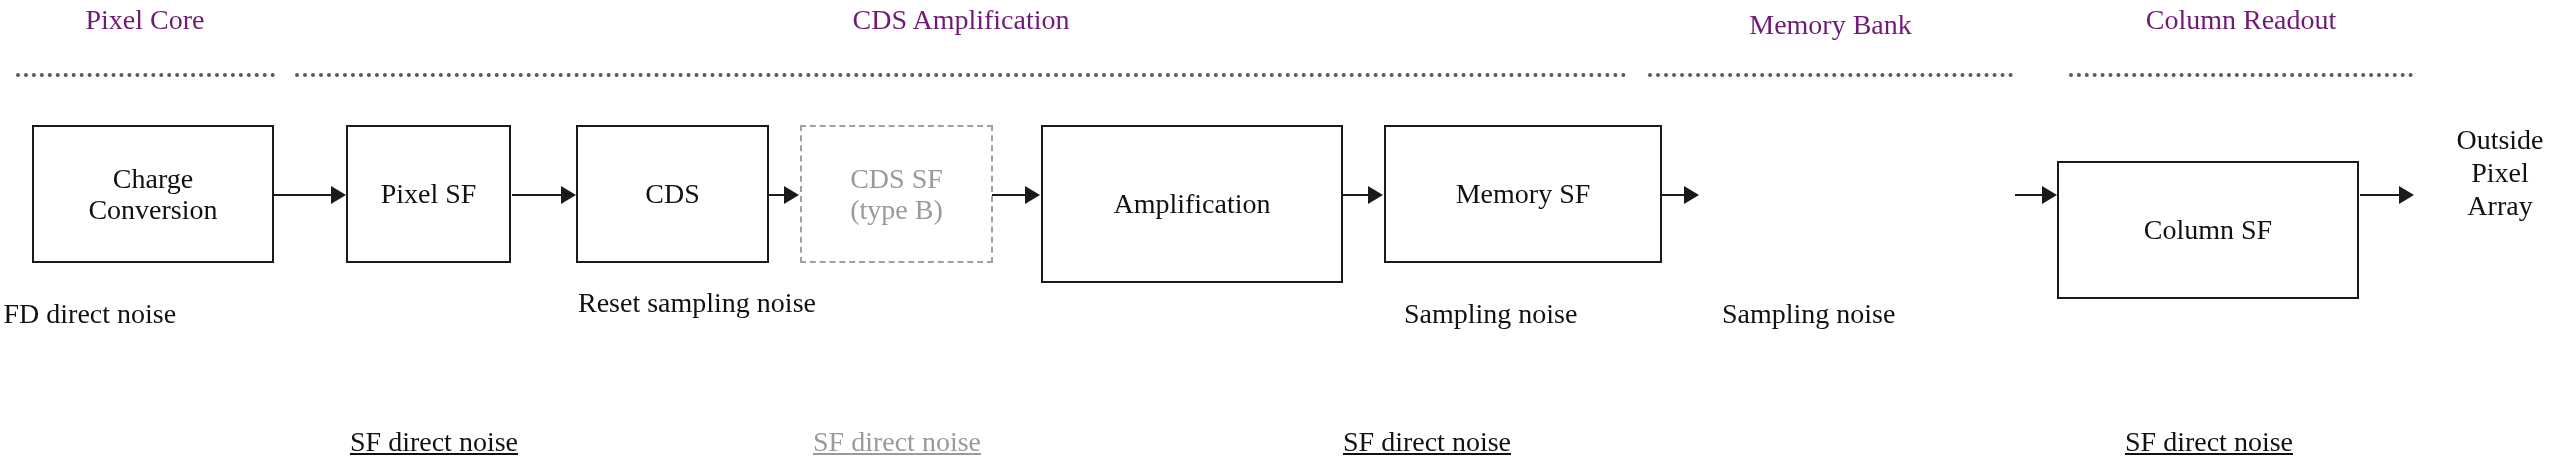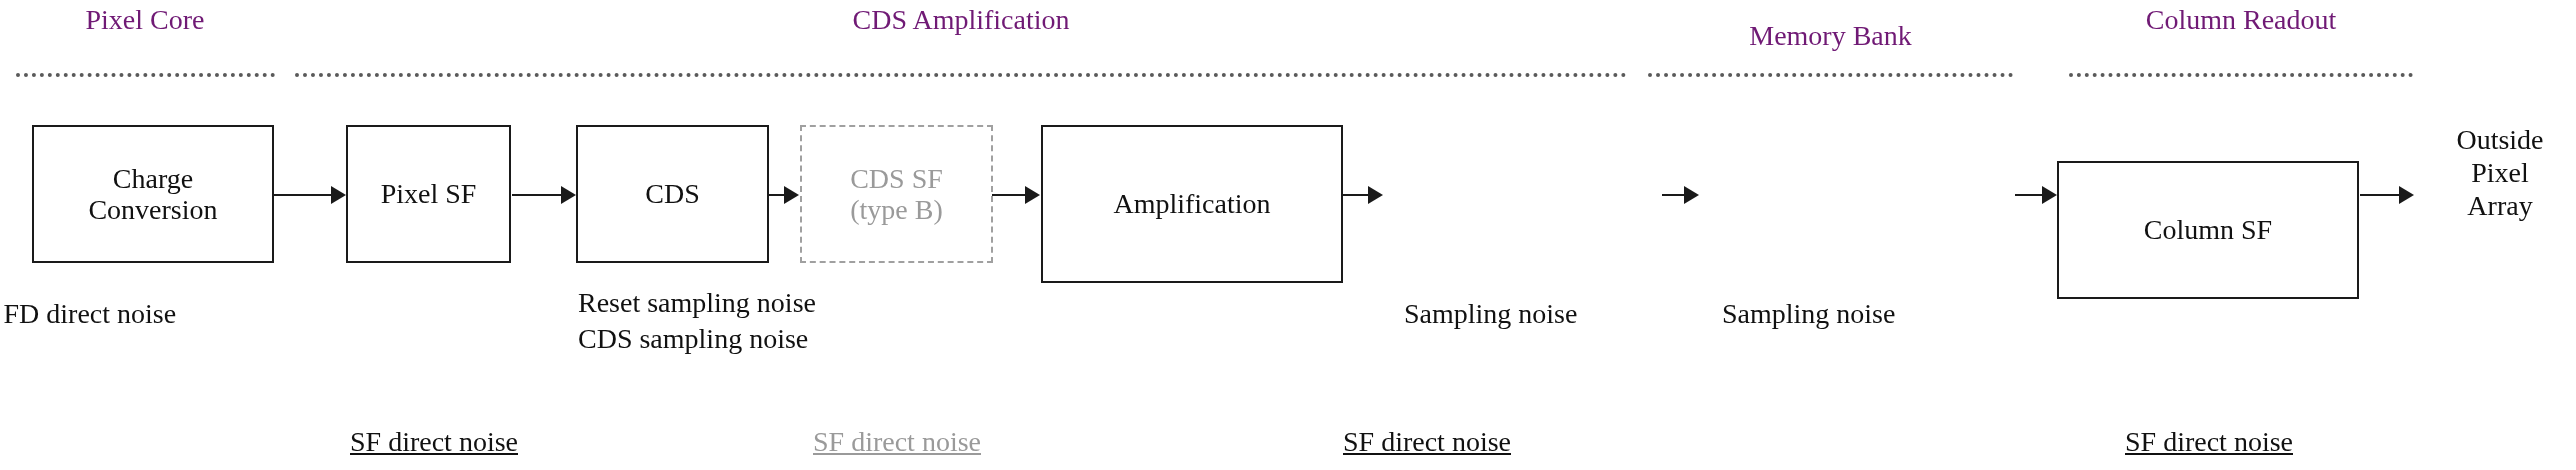--- a/index.html
+++ b/index.html
@@ -95,21 +95,21 @@
 <body>
 
 <div id="canvas">
 
   <div class="section-title" style="left:15.5px; top:5.6px; width:259px;">Pixel Core</div>
   <div class="section-rule" style="left:15.5px; top:73px; width:259px;"></div>
 
   <div class="section-title" style="left:295px; top:5.6px; width:1332px;">CDS Amplification</div>
   <div class="section-rule" style="left:295px; top:73px; width:1332px;"></div>
 
-  <div class="section-title" style="left:1648px; top:22px; width:365px;">Memory Bank</div>
+  <div class="section-title" style="left:1648px; top:11px; width:365px;">Memory Bank</div>
   <div class="section-rule" style="left:1648px; top:73px; width:365px;"></div>
 
   <div class="section-title" style="left:2069px; top:5.6px; width:344px;">Column Readout</div>
   <div class="section-rule" style="left:2069px; top:73px; width:344px;"></div>
 
   <div class="block" style="left:32px; top:125px; width:242px; height:138px;">
     <span class="block-label">Charge<br>Conversion</span>
   </div>
 
   <div class="block" style="left:346px; top:125px; width:165px; height:138px;">
@@ -121,20 +121,23 @@
   </div>
 
   <div class="block ghost" style="left:800px; top:125px; width:193px; height:138px;">
     <span class="block-label">CDS SF<br>(type B)</span>
   </div>
 
   <div class="block" style="left:1041px; top:125px; width:302px; height:158px;">
     <span class="block-label">Amplification</span>
   </div>
 
+  <div class="block" style="left:1384px; top:125px; width:278px; height:138px;">
+    <span class="block-label">Memory SF</span>
+  </div>
 
 
   <div class="block" style="left:2057px; top:125px; width:302px; height:138px;margin-top:36px;">
     <span class="block-label">Column SF</span>
   </div>
 
   <div class="arrow" style="left:274px; top:195px; width:72px;">
     <div class="shaft" style="width:57px;"></div>
     <div class="head" style="left:57px;"></div>
   </div>
@@ -173,21 +176,20 @@
     <div class="shaft" style="width:39px;"></div>
     <div class="head" style="left:39px;"></div>
   </div>
 
   <div class="free-text stack" style="left:2426px; top:123px; width:148px; text-align:center; line-height:1.18;">Outside<br>Pixel<br>Array</div>
 
   <div class="free-text" style="left:3.5px; top:297px;">FD direct noise</div>
 
   <div class="free-text" style="left:578px; top:286px;">Reset sampling noise</div>
 
-  <div class="free-text" style="left:578px; top:322px;">CDS sampling noise</div>
 
   <div class="free-text" style="left:1404px; top:297px;">Sampling noise</div>
 
   <div class="free-text" style="left:1722px; top:297px;">Sampling noise</div>
 
   <div class="free-text center" style="left:434px; top:425px;">SF direct noise</div>
 
   <div class="free-text center muted" style="left:897px; top:425px;">SF direct noise</div>
 
   <div class="free-text center" style="left:1427px; top:425px;">SF direct noise</div>

